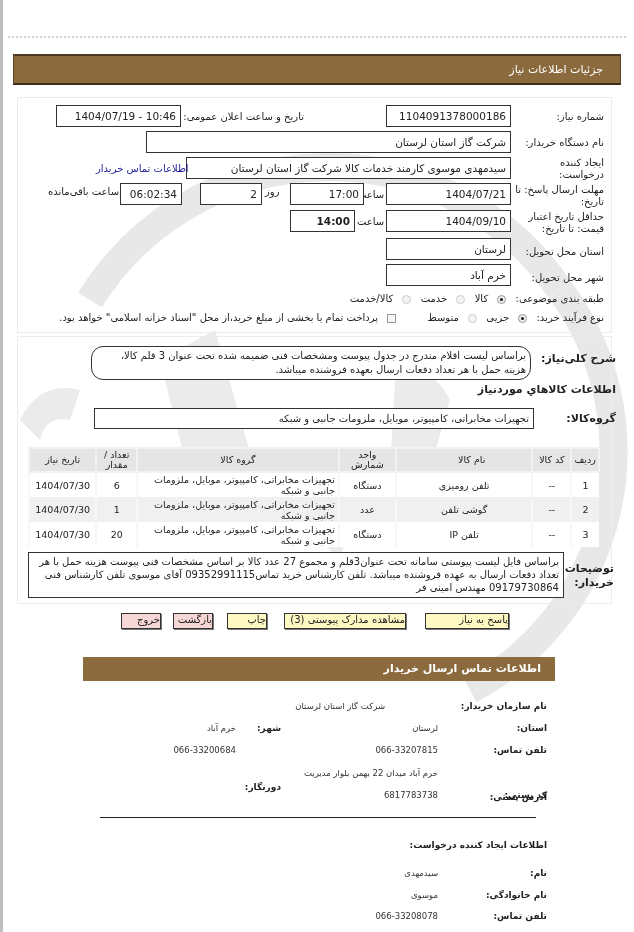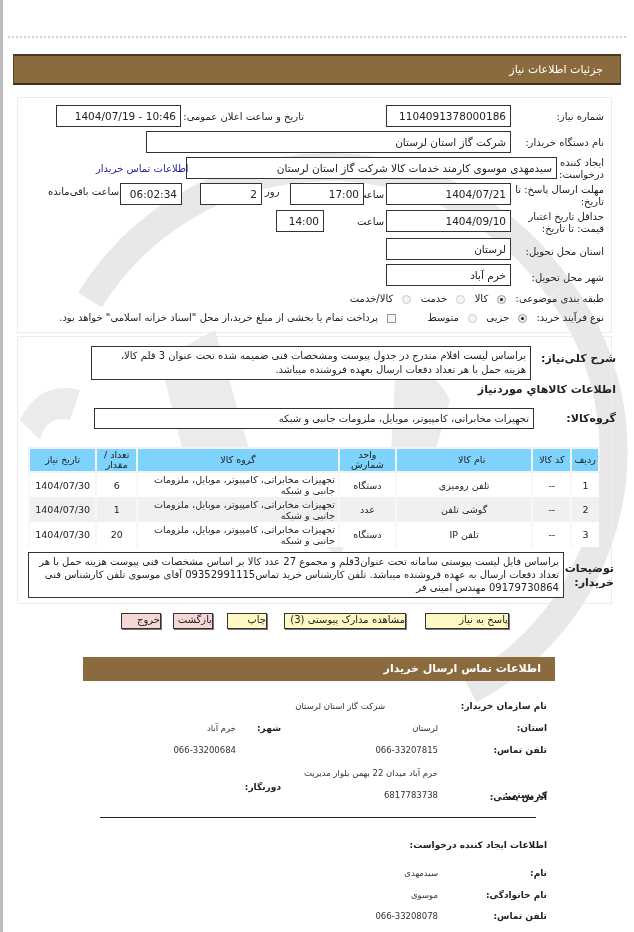--- a/index.html
+++ b/index.html
@@ -18,21 +18,21 @@
   .link { position: absolute; color: #1c1c9c; font-size: 10px; }
   .radio { display: inline-block; width: 9px; height: 9px; border-radius: 50%; border: 1px solid #999; background: #eee; vertical-align: middle; position: relative; }
   .radio.on::after { content: ""; position: absolute; left: 2px; top: 2px; width: 3px; height: 3px; border-radius: 50%; background: #111; }
   .radio.off { border-color: #ccc; background: #f4f4f4; }
   .check { display: inline-block; width: 9px; height: 9px; border: 1px solid #999; background: #f7f7f7; vertical-align: middle; }
   .row-line { position: absolute; font-size: 10px; white-space: nowrap; }
   .row-line span { margin-left: 6px; }
   .bold { font-weight: bold; }
   .box { position: absolute; border: 1px solid #333; background: #fff; font-size: 10px; line-height: 14px; padding: 2px 4px; text-align: right; }
   table.items { position: absolute; left: 28px; top: 447px; width: 572px; border-collapse: collapse; font-size: 9.5px; }
-  table.items th { background: #7dd3fc; color: #222; font-weight: normal; height: 24px; border: 2px solid #f2f2f2; padding: 0 2px; line-height: 10px; }
+  table.items th { background: #e5e5e5; color: #222; font-weight: normal; height: 24px; border: 2px solid #f2f2f2; padding: 0 2px; line-height: 10px; }
   table.items td { height: 25px; text-align: center; border-left: 2px solid #f7f7f7; padding: 0 3px; line-height: 11px; }
   table.items tr.odd td { background: #ffffff; }
   table.items tr.even td { background: #f0f0f0; }
   .btn { position: absolute; top: 613px; height: 16px; border: 1px solid #333; font-size: 10px; line-height: 12px; color: #222; box-shadow: 1px 1px 0 #777; }
   .btn.green { background: #fef9c3; }
   .btn.red { background: #f7d6d6; }
   .contact-title { position: absolute; left: 83px; top: 657px; width: 472px; height: 24px; background: #8b6b3e; color: #fff; font-size: 11px; font-weight: bold; line-height: 24px; padding-right: 14px; }
   .c-lbl { position: absolute; font-size: 9px; font-weight: bold; color: #222; }
   .c-val { position: absolute; font-size: 8.5px; color: #333; }
   .hr { position: absolute; left: 100px; top: 817px; width: 436px; border-top: 1px solid #222; }
@@ -65,36 +65,36 @@
 
 <div class="lbl" style="right:30px; top:111px;">شماره نیاز:</div>
 <div class="field ltr" style="left:386px; top:105px; width:125px;">1104091378000186</div>
 <div class="lbl" style="right:330px; top:111px;">تاریخ و ساعت اعلان عمومی:</div>
 <div class="field ltr" style="left:56px; top:105px; width:125px;">1404/07/19 - 10:46</div>
 
 <div class="lbl" style="right:30px; top:137px;">نام دستگاه خریدار:</div>
 <div class="field rtl" style="left:146px; top:131px; width:365px;">شرکت گاز استان لرستان</div>
 
 <div class="lbl" style="right:30px; top:157px; width:70px;">ایجاد کننده درخواست:</div>
-<div class="field rtl" style="left:186px; top:157px; width:371px;">سیدمهدی موسوی کارمند خدمات کالا شرکت گاز استان لرستان</div>
+<div class="field rtl" style="left:186px; top:157px; width:325px;">سیدمهدی موسوی کارمند خدمات کالا شرکت گاز استان لرستان</div>
 <a class="link" style="left:96px; top:163px;">اطلاعات تماس خریدار</a>
 
 <div class="lbl" style="right:30px; top:184px; width:92px;">مهلت ارسال پاسخ: تا تاریخ:</div>
 <div class="field ltr" style="left:386px; top:183px; width:125px;">1404/07/21</div>
 <div class="lbl" style="left:357px; top:189px;">ساعت</div>
 <div class="field ltr" style="left:290px; top:183px; width:74px;">17:00</div>
 <div class="lbl" style="left:265px; top:186px;">روز</div>
 <div class="field ltr" style="left:200px; top:183px; width:62px;">2</div>
 <div class="field ltr" style="left:120px; top:183px; width:62px;">06:02:34</div>
 <div class="lbl" style="left:48px; top:186px;">ساعت باقی‌مانده</div>
 
 <div class="lbl" style="right:30px; top:211px; width:92px;">حداقل تاریخ اعتبار قیمت: تا تاریخ:</div>
 <div class="field ltr" style="left:386px; top:210px; width:125px;">1404/09/10</div>
 <div class="lbl" style="left:357px; top:216px;">ساعت</div>
-<div class="field ltr" style="left:276px; top:210px; width:48px;">14:00</div>
+<div class="field ltr" style="left:290px; top:210px; width:65px;font-weight:bold;">14:00</div>
 
 <div class="lbl" style="right:30px; top:246px;">استان محل تحویل:</div>
 <div class="field rtl" style="left:386px; top:238px; width:125px;">لرستان</div>
 
 <div class="lbl" style="right:30px; top:272px;">شهر محل تحویل:</div>
 <div class="field rtl" style="left:386px; top:264px; width:125px;">خرم آباد</div>
 
 <div class="row-line" style="right:30px; top:293px;">
   <span>طبقه بندی موضوعی:</span>
   <span class="radio on"></span>
@@ -109,21 +109,21 @@
   <span>نوع فرآیند خرید:</span>
   <span class="radio on"></span>
   <span>جزیی</span>
   <span class="radio off"></span>
   <span style="margin-left:28px;">متوسط</span>
   <span class="check"></span>
   <span>پرداخت تمام یا بخشی از مبلغ خرید،از محل "اسناد خزانه اسلامی" خواهد بود.</span>
 </div>
 
 <div class="lbl bold" style="right:18px; top:353px; font-size:11px;">شرح کلی‌نیاز:</div>
-<div class="box" style="left:91px; top:346px; width:440px; height:34px;">براساس لیست اقلام مندرج در جدول پیوست ومشخصات فنی ضمیمه شده تحت عنوان 3 قلم کالا، هزینه حمل با هر تعداد دفعات ارسال بعهده فروشنده میباشد.</div>
+<div class="box" style="left:91px; top:346px; width:440px; height:34px;border-radius:12px;">براساس لیست اقلام مندرج در جدول پیوست ومشخصات فنی ضمیمه شده تحت عنوان 3 قلم کالا، هزینه حمل با هر تعداد دفعات ارسال بعهده فروشنده میباشد.</div>
 
 <div class="lbl bold" style="right:18px; top:384px; font-size:11px;">اطلاعات کالاهاي موردنياز</div>
 
 <div class="lbl bold" style="right:18px; top:413px; font-size:11px;">گروه‌کالا:</div>
 <div class="box" style="left:94px; top:408px; width:440px; height:21px; line-height:15px;">تجهیزات مخابراتی، کامپیوتر، موبایل، ملزومات جانبی و شبکه</div>
 
 <table class="items">
   <thead>
     <tr>
       <th style="width:22px;">ردیف</th>

